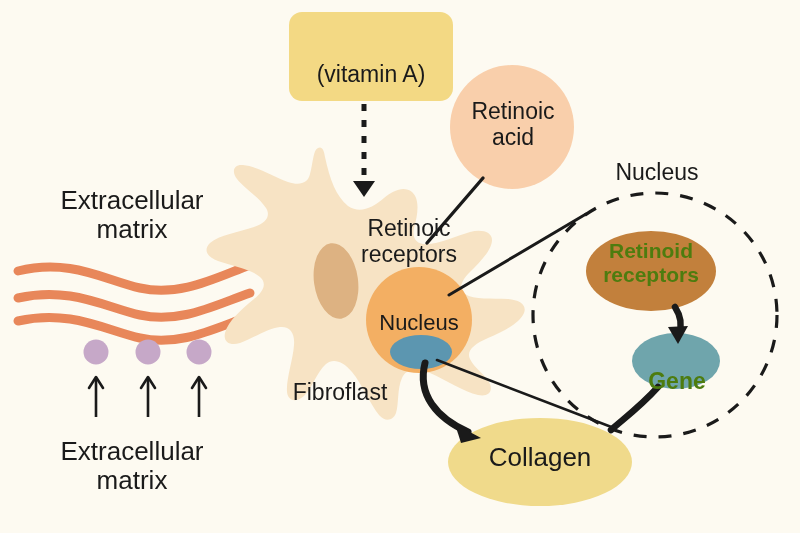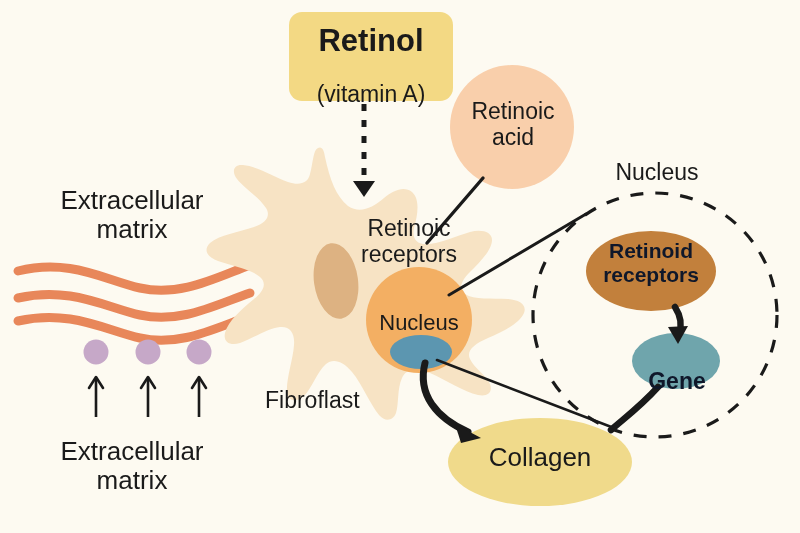--- a/index.html
+++ b/index.html
@@ -23,21 +23,21 @@
     height: 533px;
   }
   .lbl {
     position: absolute;
     color: #1a1a1a;
     text-align: center;
     line-height: 1.12;
     white-space: pre-line;
     pointer-events: none;
   }
-  .lbl-white { color: #0f172a; }
+  .lbl-white { color: #4d7c0f; }
 
   #retinol-box {
     position: absolute;
     left: 289px;
     top: 12px;
     width: 164px;
     height: 89px;
     background: #F3D984;
     border-radius: 13px;
   }
@@ -48,38 +48,37 @@
     width: 164px;
     font-size: 31px;
     font-weight: bold;
   }
   #retinol-sub {
     position: absolute;
     left: 289px;
     top: 62px;
     width: 164px;
     font-size: 23px;
-    margin-top: 20px;
   }
   #retinoic-acid-label {
     left: 440px; top: 99px; width: 146px;
     font-size: 23px;
   }
   #retinoic-receptors-label {
     left: 333px; top: 216px; width: 152px;
     font-size: 23px;
   }
   #cell-nucleus-label {
     left: 363px; top: 311px; width: 112px;
     font-size: 22px;
   }
   #fibroblast-label {
-    left: 265px; top: 388px; width: 150px;
-    font-size: 23px;
-    text-align: left;
+    left: 265px; top: 380px; width: 150px;
+    font-size: 23px;
+    text-align: center;
   }
   #nucleus-detail-label {
     left: 587px; top: 160px; width: 140px;
     font-size: 23px;
   }
   #retinoid-receptors-label {
     left: 578px; top: 239px; width: 146px;
     font-size: 21px;
     font-weight: 600;
   }
@@ -226,21 +225,20 @@
       <path d="M 658,387 C 640,407 622,420 611,430" fill="none" stroke="#1a1a1a" stroke-width="6.5" stroke-linecap="round"></path>
     </g>
 
     <g>
       <path d="M 437,360 L 614,428" fill="none" stroke="#1a1a1a" stroke-width="2.6" stroke-linecap="round"></path>
     </g>
 
   </svg>
 
   <div id="retinol-box"></div>
-  <div id="retinol-title" class="lbl">Retinol</div>
   <div id="retinol-sub" class="lbl">(vitamin A)</div>
 
   <div id="retinoic-acid-label" class="lbl">Retinoic
 acid</div>
   <div id="retinoic-receptors-label" class="lbl">Retinoic
 receptors</div>
   <div id="cell-nucleus-label" class="lbl">Nucleus</div>
   <div id="fibroblast-label" class="lbl">Fibroflast</div>
   <div id="nucleus-detail-label" class="lbl">Nucleus</div>
   <div id="retinoid-receptors-label" class="lbl lbl-white">Retinoid

